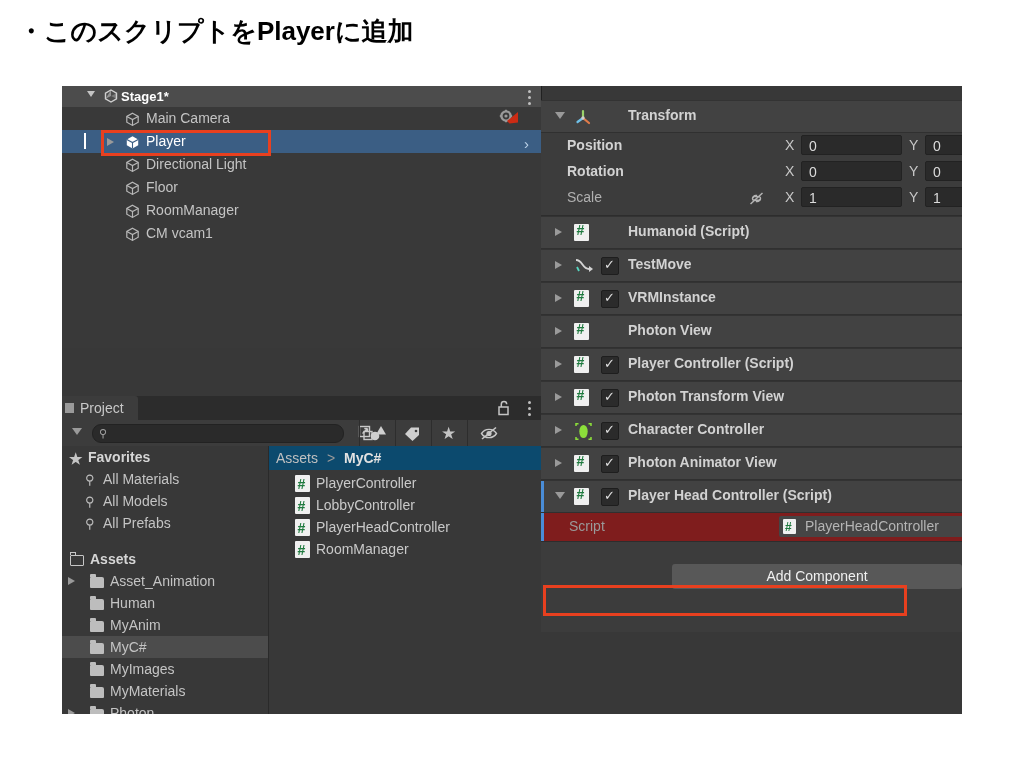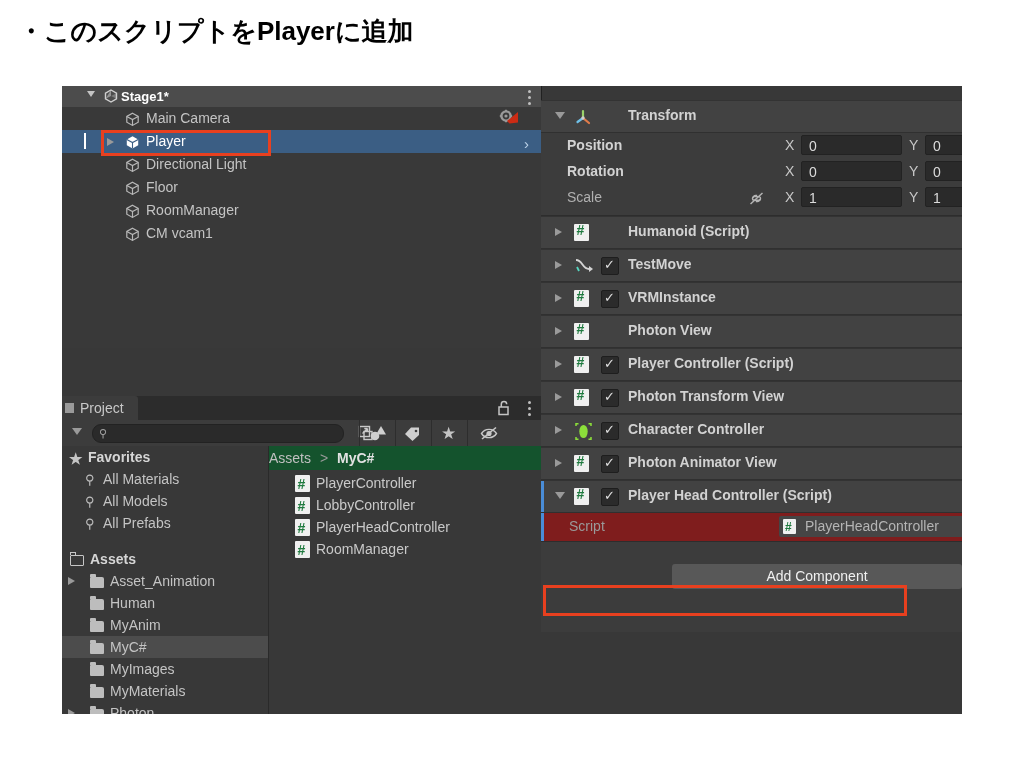--- a/index.html
+++ b/index.html
@@ -286,23 +286,24 @@
     position: absolute;
     left: 207px; top: 0;
     right: 0; bottom: 0;
     background: #383838;
   }
   .breadcrumb {
     position: absolute;
     left: 0; top: 0;
     right: 0; height: 24px;
     line-height: 24px;
-    background: #14532d;
+    background: #0c4a6e;
     color: #c0c0c0;
     font-size: 14px;
+    padding-left: 7px;
     white-space: nowrap;
   }
   .breadcrumb .bc-cur { color: #e2e2e2; font-weight: bold; }
   .breadcrumb .bc-sep { color: #9a9a9a; padding: 0 5px; }
   .asset-list {
     position: absolute;
     left: 0; top: 24px;
     right: 0; bottom: 0;
     padding-top: 2px;
   }

